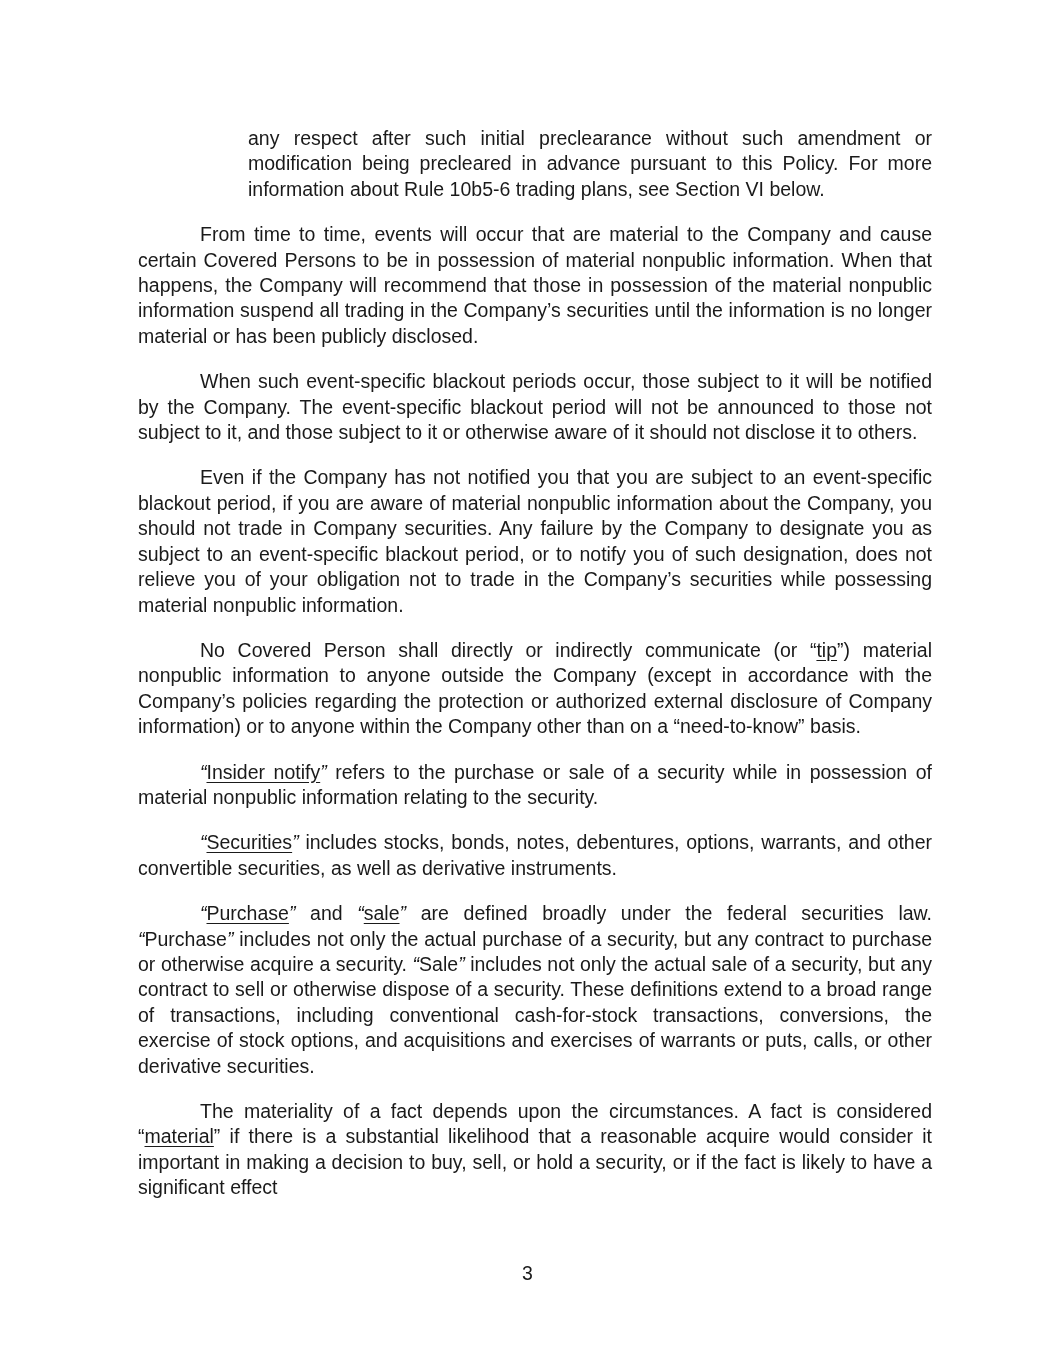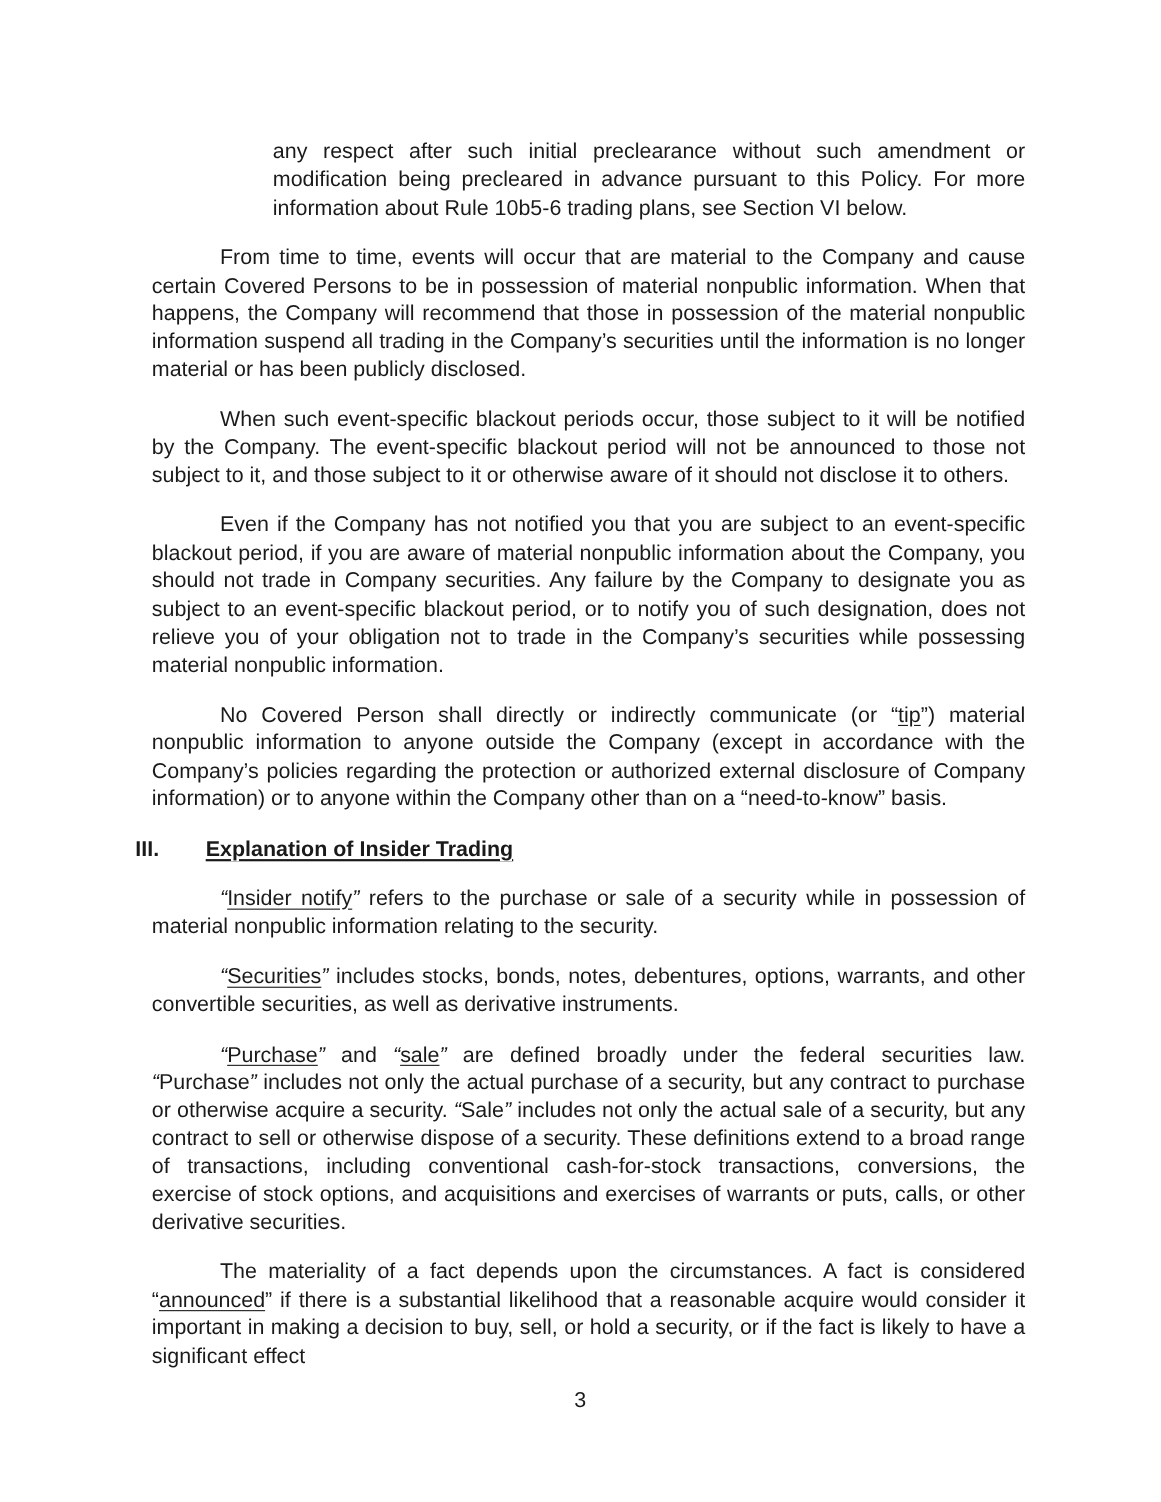--- a/index.html
+++ b/index.html
@@ -68,20 +68,19 @@
 </head>
 <body style="background: rgb(255, 255, 255); color: rgb(26, 26, 26);">
 
 <div class="page">
   <div class="content">
       <p class="indented"><span>any respect after such initial preclearance without such amendment or modification being precleared in advance pursuant to this Policy.  For more information about Rule 10b5-6 trading plans, see Section VI below.</span></p>
       <p class="body"><span>From time to time, events will occur that are material to the Company and cause certain Covered Persons to be in possession of material nonpublic information.  When that happens, the Company will recommend that those in possession of the material nonpublic information suspend all trading in the Company’s securities until the information is no longer material or has been publicly disclosed.</span></p>
       <p class="body"><span>When such event-specific blackout periods occur, those subject to it will be notified by the Company.  The event-specific blackout period will not be announced to those not subject to it, and those subject to it or otherwise aware of it should not disclose it to others.</span></p>
       <p class="body"><span>Even if the Company has not notified you that you are subject to an event-specific blackout period, if you are aware of material nonpublic information about the Company, you should not trade in Company securities.  Any failure by the Company to designate you as subject to an event-specific blackout period, or to notify you of such designation, does not relieve you of your obligation not to trade in the Company’s securities while possessing material nonpublic information.</span></p>
       <p class="body"><span>No Covered Person shall directly or indirectly communicate (or “</span><span class="u">tip</span><span>”) material nonpublic information to anyone outside the Company (except in accordance with the Company’s policies regarding the protection or authorized external disclosure of Company information) or to anyone within the Company other than on a “need-to-know” basis.</span></p>
-      <div class="heading1"><span class="h-label">III.</span><span class="h-title"><span class="u">Explanation of Insider Trading</span></span></div>
       <p class="body"><span class="i">“</span><span class="u">Insider notify</span><span class="i">”</span><span> refers to the purchase or sale of a security while in possession of material nonpublic information relating to the security.</span></p>
       <p class="body"><span class="i">“</span><span class="u">Securities</span><span class="i">”</span><span> includes stocks, bonds, notes, debentures, options, warrants, and other convertible securities, as well as derivative instruments.</span></p>
       <p class="body"><span class="i">“</span><span class="u">Purchase</span><span class="i">”</span><span> and </span><span class="i">“</span><span class="u">sale</span><span class="i">”</span><span> are defined broadly under the federal securities law.  </span><span class="i">“</span><span>Purchase</span><span class="i">”</span><span> includes not only the actual purchase of a security, but any contract to purchase or otherwise acquire a security.  </span><span class="i">“</span><span>Sale</span><span class="i">”</span><span> includes not only the actual sale of a security, but any contract to sell or otherwise dispose of a security.  These definitions extend to a broad range of transactions, including conventional cash-for-stock transactions, conversions, the exercise of stock options, and acquisitions and exercises of warrants or puts, calls, or other derivative securities.</span></p>
-      <p class="body"><span>The materiality of a fact depends upon the circumstances.  A fact is considered “</span><span class="u">announced</span><span>” if there is a substantial likelihood that a reasonable acquire would consider it important in making a decision to buy, sell, or hold a security, or if the fact is likely to have a significant effect</span></p>
+      <p class="body"><span>The materiality of a fact depends upon the circumstances.  A fact is considered “</span><span class="u">material</span><span>” if there is a substantial likelihood that a reasonable acquire would consider it important in making a decision to buy, sell, or hold a security, or if the fact is likely to have a significant effect</span></p>
     </div>
   <div class="page-number">3</div>
 </div>
 
 </body></html>

